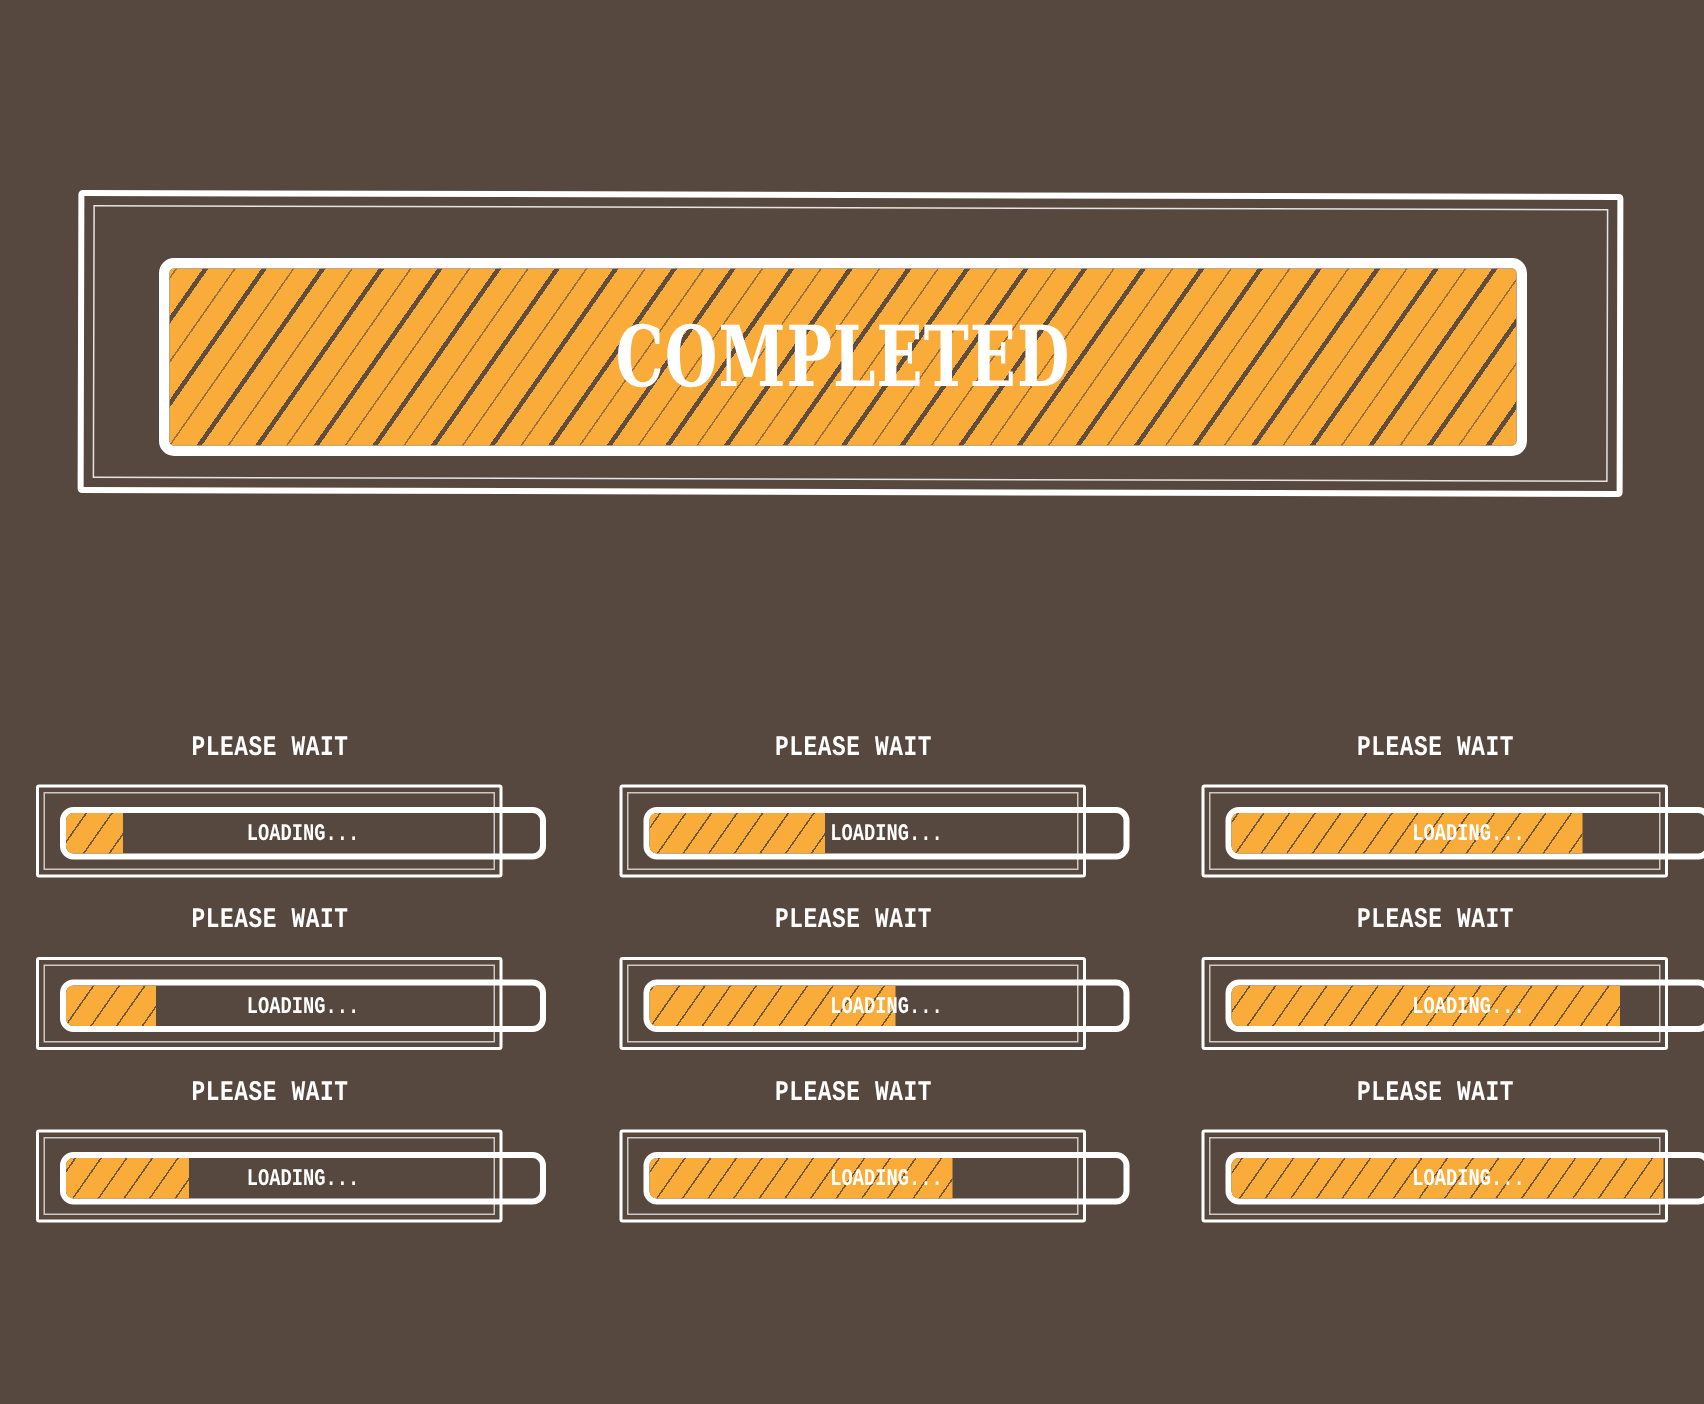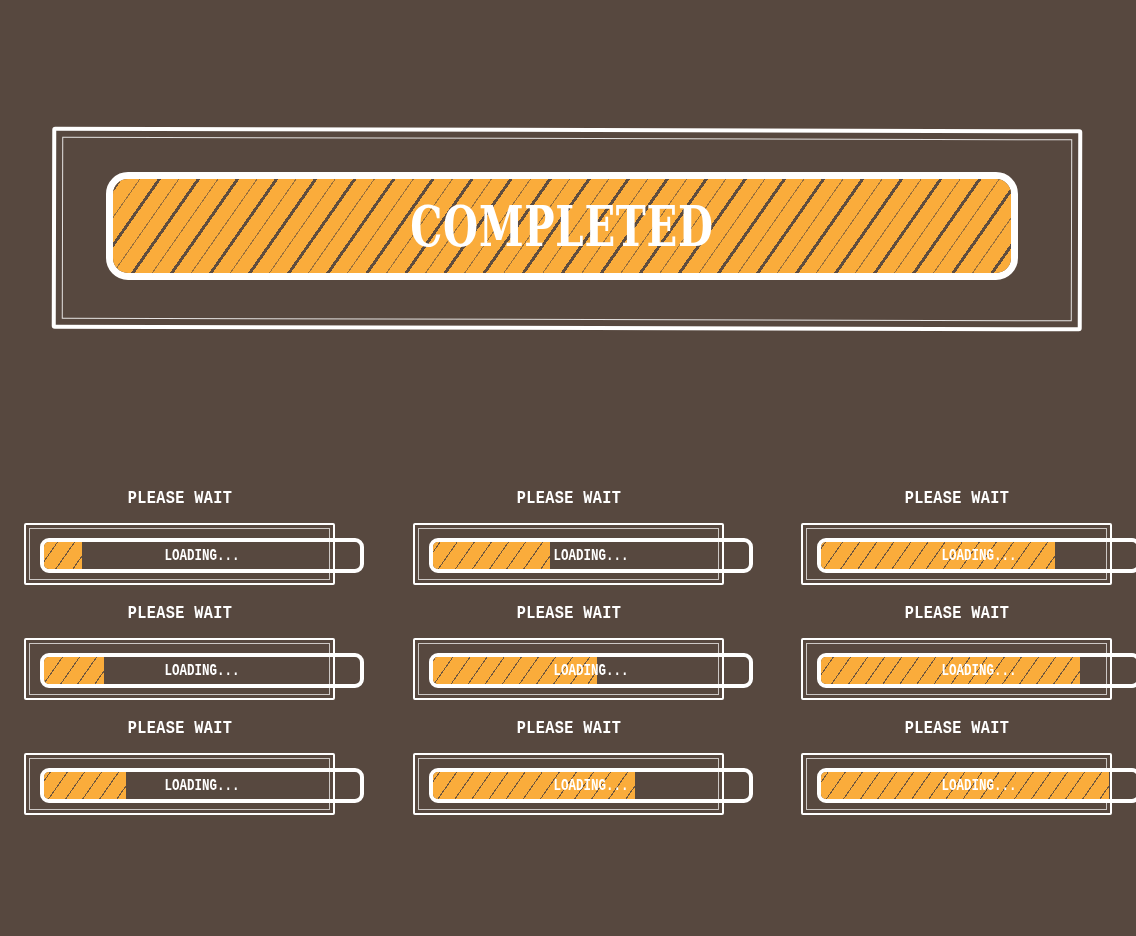--- a/index.html
+++ b/index.html
@@ -27,22 +27,22 @@
   .big-frame {
     position:absolute; left:52px; top:128px; width:1030px; height:202px;
     border:4px solid #fff; border-radius:3px; box-sizing:border-box;
     transform:rotate(0.15deg);
   }
   .big-frame::after {
     content:""; position:absolute; left:6px; top:6px; right:6px; bottom:6px;
     border:1.5px solid rgba(255,255,255,0.85);
   }
   .big-track {
-    position:absolute; left:106px; top:172px; width:912px; height:108px;
-    border:7px solid #fff; border-radius:22px; box-sizing:border-box;
+    position:absolute; left:106px; top:172px; width:912px; height:132px;
+    border:7px solid #fff; border-radius:10px; box-sizing:border-box;
     overflow:hidden;
   }
   .big-fill { position:absolute; left:0; top:0; bottom:0; }
   .big-label {
     position:absolute; left:0; right:0; top:0; bottom:0;
     display:flex; align-items:center; justify-content:center;
     color:#fff; font-size:56px; letter-spacing:1px;
     transform:scaleX(0.72); font-weight:bold;
   }
   

